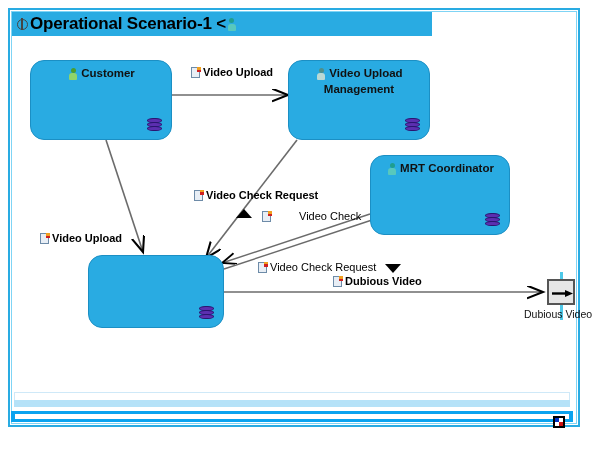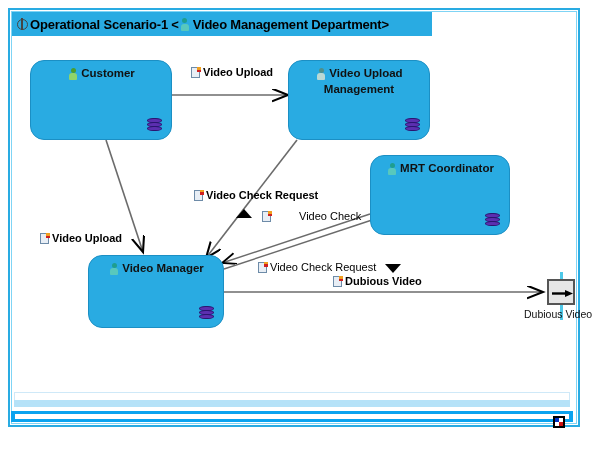--- a/index.html
+++ b/index.html
@@ -11,21 +11,21 @@
   
   .frame-outer{position:absolute;left:8px;top:8px;width:572px;height:419px;
       border:2px solid #29abe2;background:#ffffff;box-sizing:border-box;}
   .frame-inner{position:absolute;left:11px;top:11px;width:566px;height:413px;
       border:1px solid #7fd4f5;background:#ffffff;box-sizing:border-box;}
 
   
   .titlebar{position:absolute;left:12px;top:12px;width:420px;height:24px;
       background:#29abe2;display:flex;align-items:center;padding:0 4px;
       box-sizing:border-box;}
-  .title-text{font-size:13px;font-weight:bold;color:#000;white-space:nowrap;
+  .title-text{font-size:17px;font-weight:bold;color:#000;white-space:nowrap;
       letter-spacing:-0.2px;}
 
   
   .scenario-icon{width:13px;height:13px;margin-right:1px;flex:0 0 auto;position:relative;}
   .scenario-icon::before{content:"";position:absolute;left:1px;top:1px;width:9px;height:9px;
       border:1.5px solid #444;border-radius:50%;}
   .scenario-icon::after{content:"";position:absolute;left:5px;top:0px;width:1.5px;height:12px;
       background:#444;}
 
   
@@ -99,21 +99,20 @@
   <div class="frame-outer"></div>
   <div class="frame-inner"></div>
 
   <div class="titlebar">
     <span class="scenario-icon"></span>
     <span class="title-text">Operational Scenario-1 &lt; </span>
     <span class="actor teal">
       <span class="head"></span>
         <span class="body"></span>
     </span>
-    <span class="title-text">Video Management Department&gt;</span>
   </div>
 
   <svg id="wires">
     <defs>
       <marker id="ah" markerWidth="12" markerHeight="12" refX="10" refY="4" orient="auto">
         <path d="M0,0 L10,4 L0,8" fill="none" stroke="#000" stroke-width="1.3"></path>
       </marker>
     </defs>
 
     <line x1="172" y1="95" x2="288" y2="95" stroke="#6b6b6b" stroke-width="1.6" marker-end="url(#ah)"></line>
@@ -174,29 +173,20 @@
       </span>
     </div>
     <div class="stack-icon">
         <i></i>
         <i></i>
         <i></i>
       </div>
   </div>
 
   <div class="node" style="left:88px;top:255px;width:136px;height:73px;">
-    <div class="node-title">
-      <span class="tl">
-        <span class="actor teal">
-          <span class="head"></span>
-            <span class="body"></span>
-        </span>
-        <span>Video Manager</span>
-      </span>
-    </div>
     <div class="stack-icon">
         <i></i>
         <i></i>
         <i></i>
       </div>
   </div>
 
   <div class="elabel bold" style="left:191px;top:66px;">
     <span class="ei"></span>
     <span>Video Upload</span>

